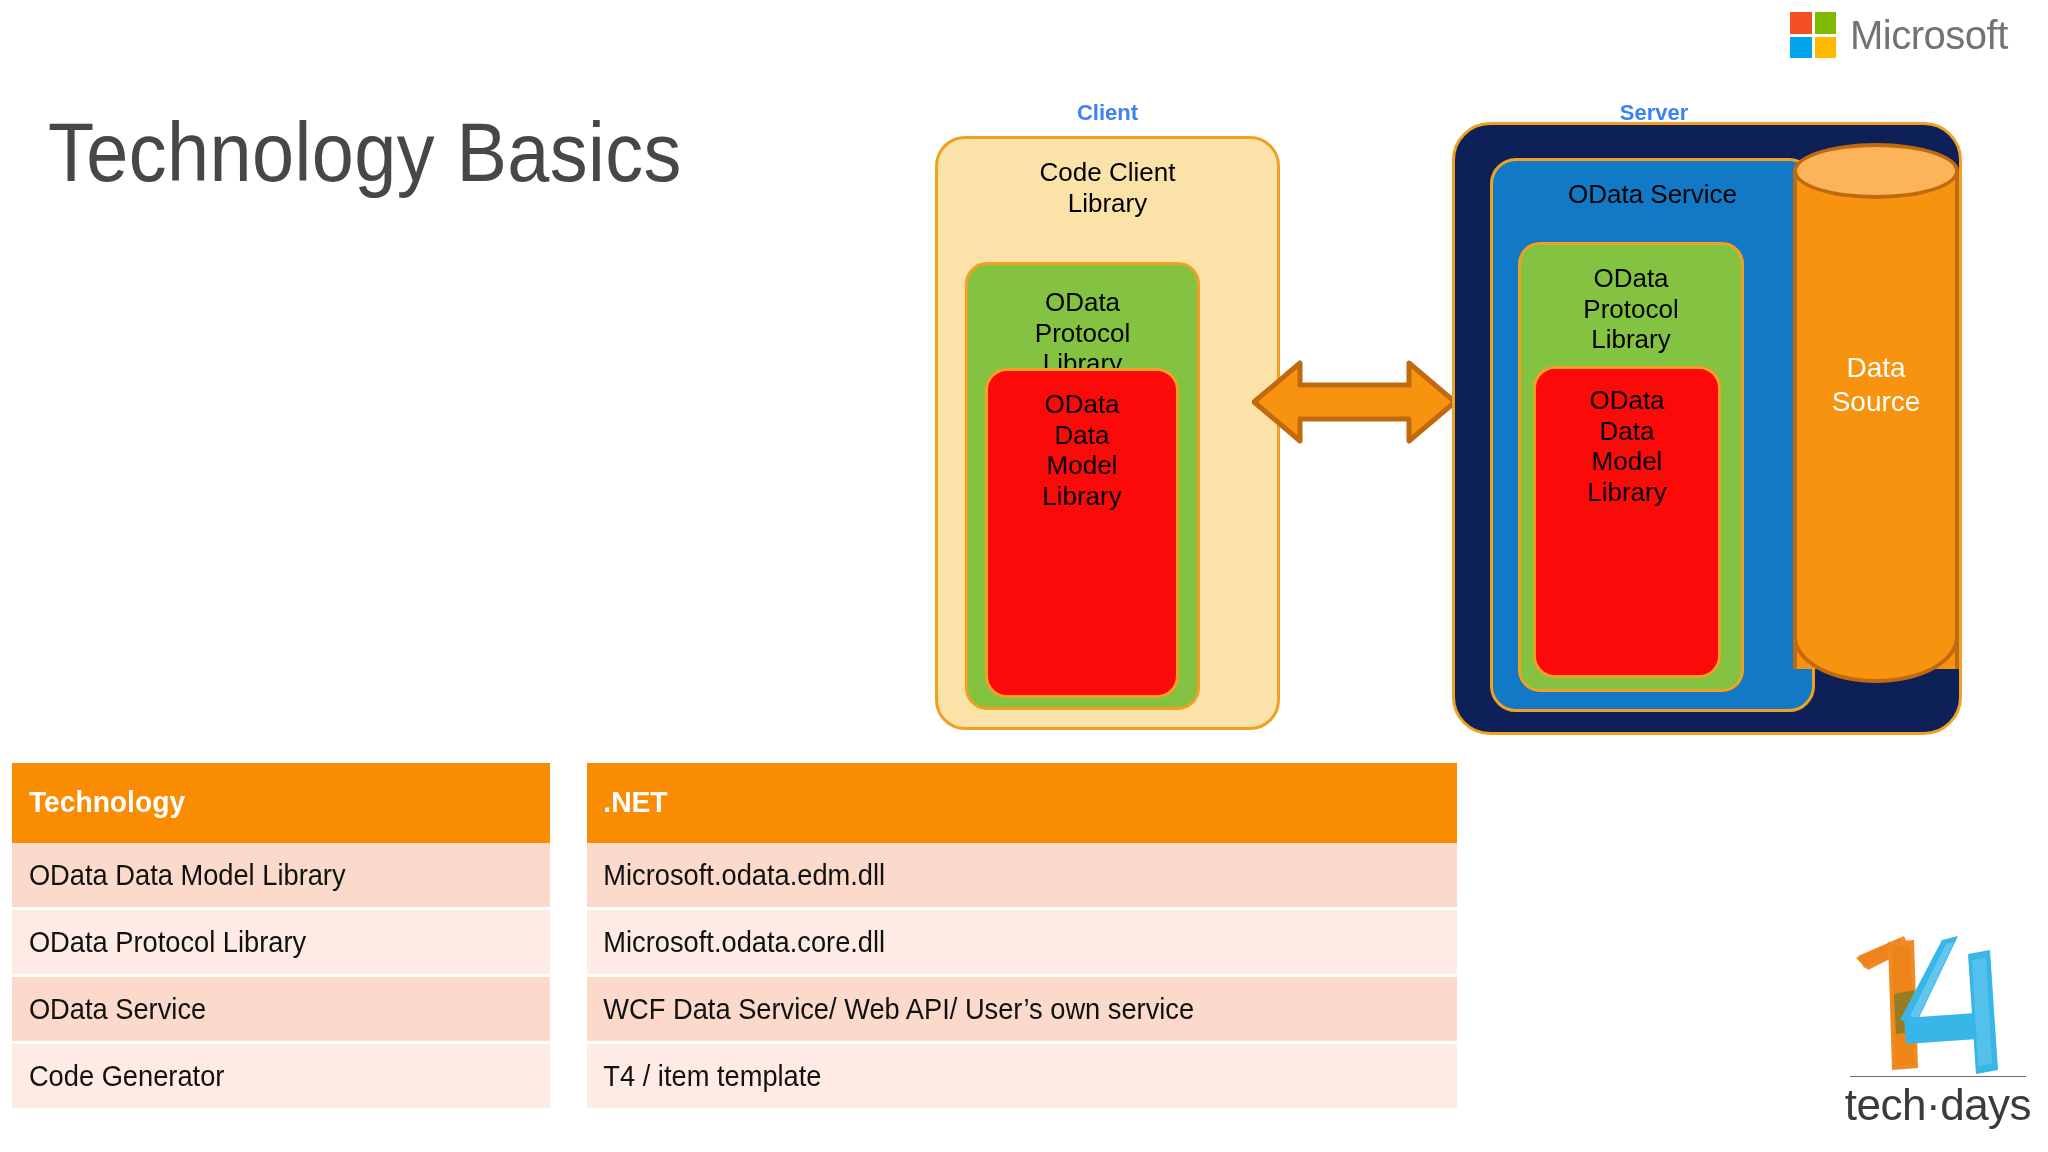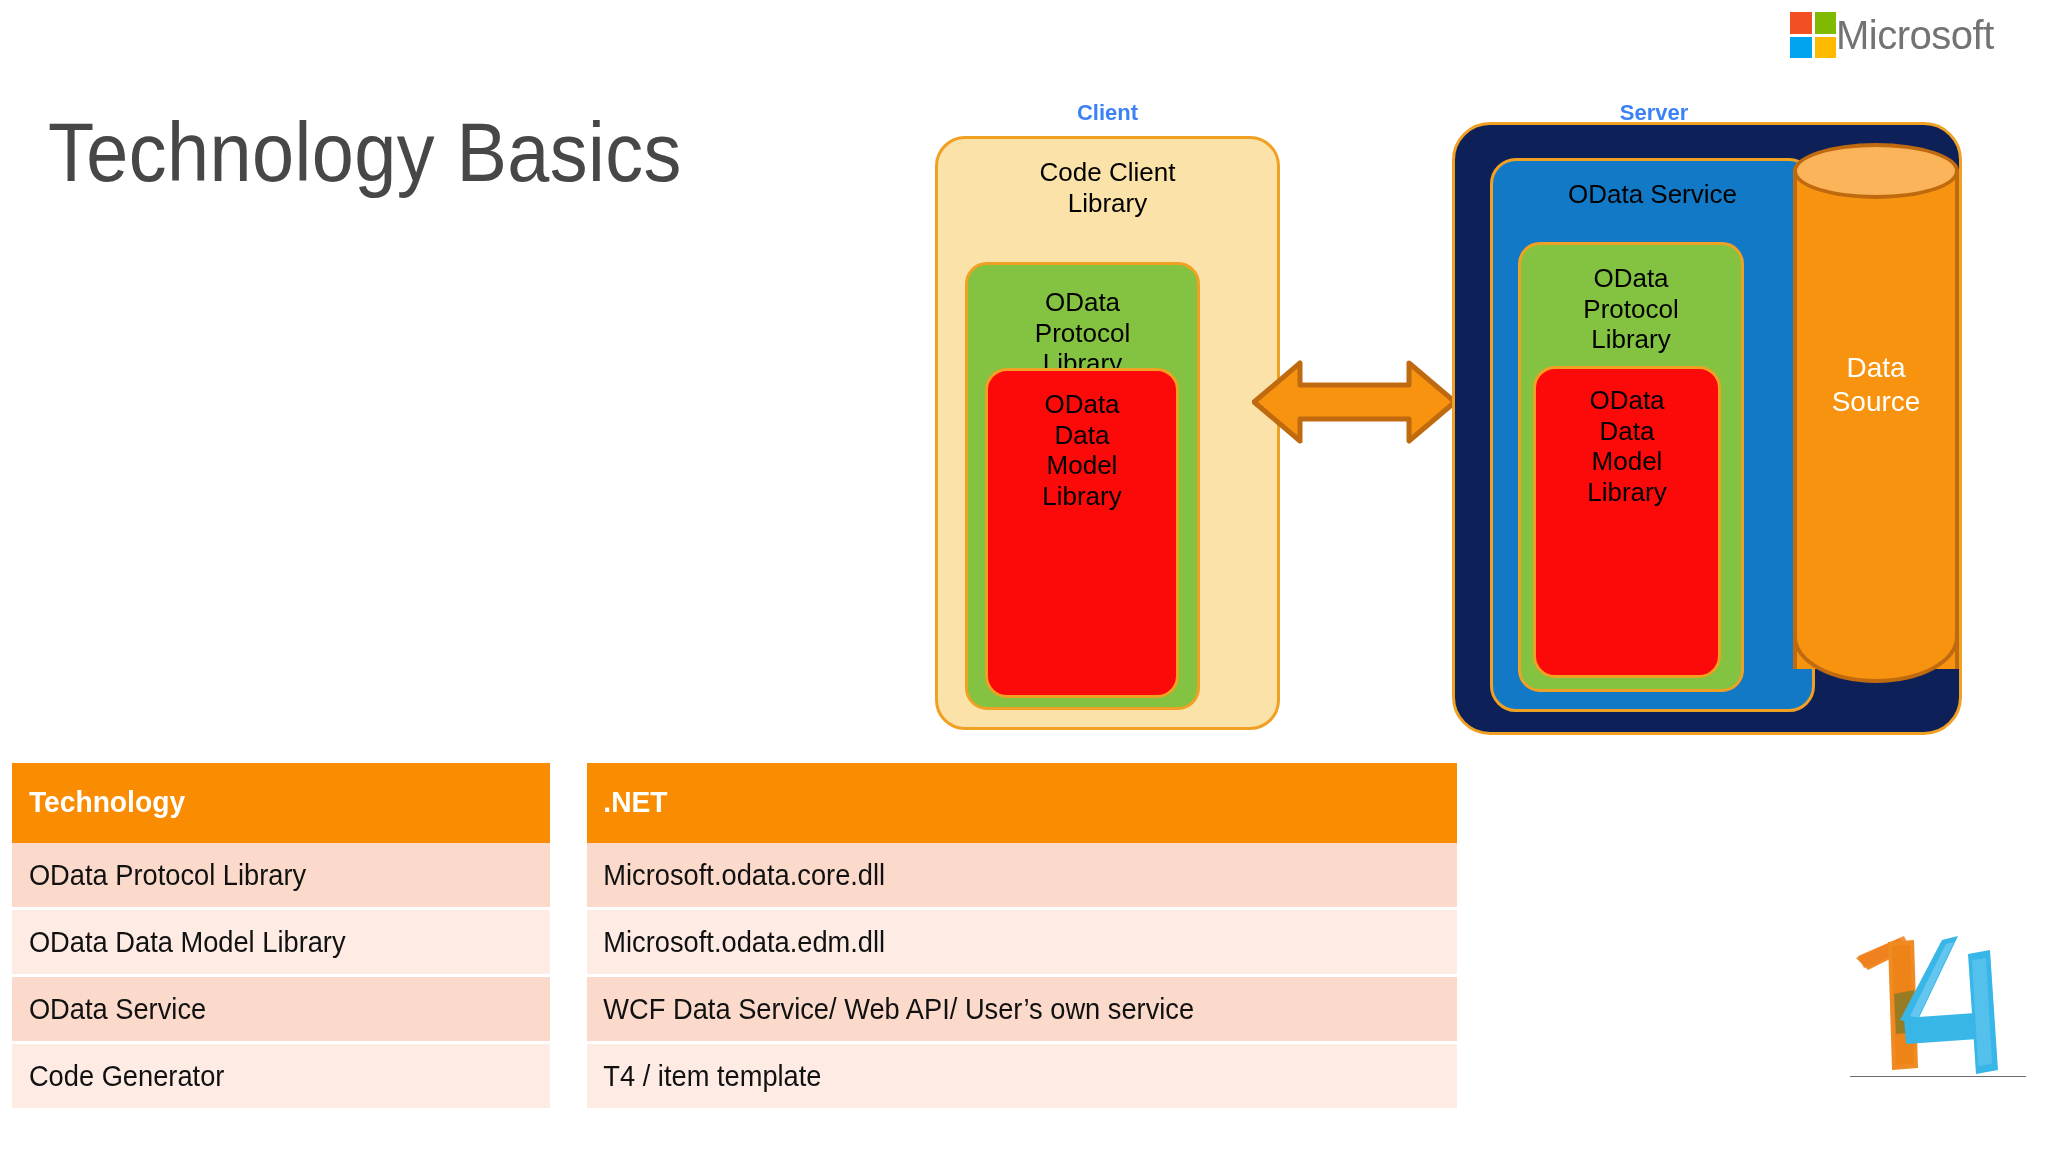--- a/index.html
+++ b/index.html
@@ -16,20 +16,21 @@
     -webkit-font-smoothing: antialiased;
   }
 
   
   #ms-logo {
     position: absolute;
     top: 12px;
     left: 1790px;
     display: flex;
     align-items: center;
+    gap: 14px;
   }
   #ms-logo .squares {
     width: 46px;
     height: 46px;
     display: grid;
     grid-template-columns: 1fr 1fr;
     grid-template-rows: 1fr 1fr;
     gap: 3px;
   }
   #ms-logo .sq { display: block; }
@@ -340,26 +341,26 @@
       <col class="c2">
     </colgroup>
   <thead>
     <tr>
       <th>Technology</th>
       <th>.NET</th>
     </tr>
   </thead>
   <tbody>
     <tr>
+      <td>OData Data Model Library</td>
+      <td>Microsoft.odata.edm.dll</td>
+    </tr>
+    <tr>
       <td>OData Protocol Library</td>
       <td>Microsoft.odata.core.dll</td>
-    </tr>
-    <tr>
-      <td>OData Data Model Library</td>
-      <td>Microsoft.odata.edm.dll</td>
     </tr>
     <tr>
       <td>OData Service</td>
       <td>WCF Data Service/ Web API/ User’s own service</td>
     </tr>
     <tr>
       <td>Code Generator</td>
       <td>T4 / item template</td>
     </tr>
   </tbody>
@@ -375,13 +376,14 @@
 
     <path d="M56 66 L76 62 L78 104 L58 106 Z" fill="#7A7A2A" opacity="0.75"></path>
 
     <path d="M104 12 L120 8 L78 96 L62 92 Z" fill="#38B6E8"></path>
     <path d="M108 16 L116 14 L80 90 L72 88 Z" fill="#7FD0F2" opacity="0.6"></path>
     <path d="M66 90 L152 84 L154 110 L68 116 Z" fill="#38B6E8"></path>
     <path d="M130 26 L152 22 L160 142 L138 146 Z" fill="#38B6E8"></path>
     <path d="M134 32 L148 30 L154 136 L140 138 Z" fill="#6CC8EE" opacity="0.55"></path>
   </svg>
   <div id="td-rule"></div>
+  <div id="td-text">tech·days</div>
 </div>
 
 </body></html>

